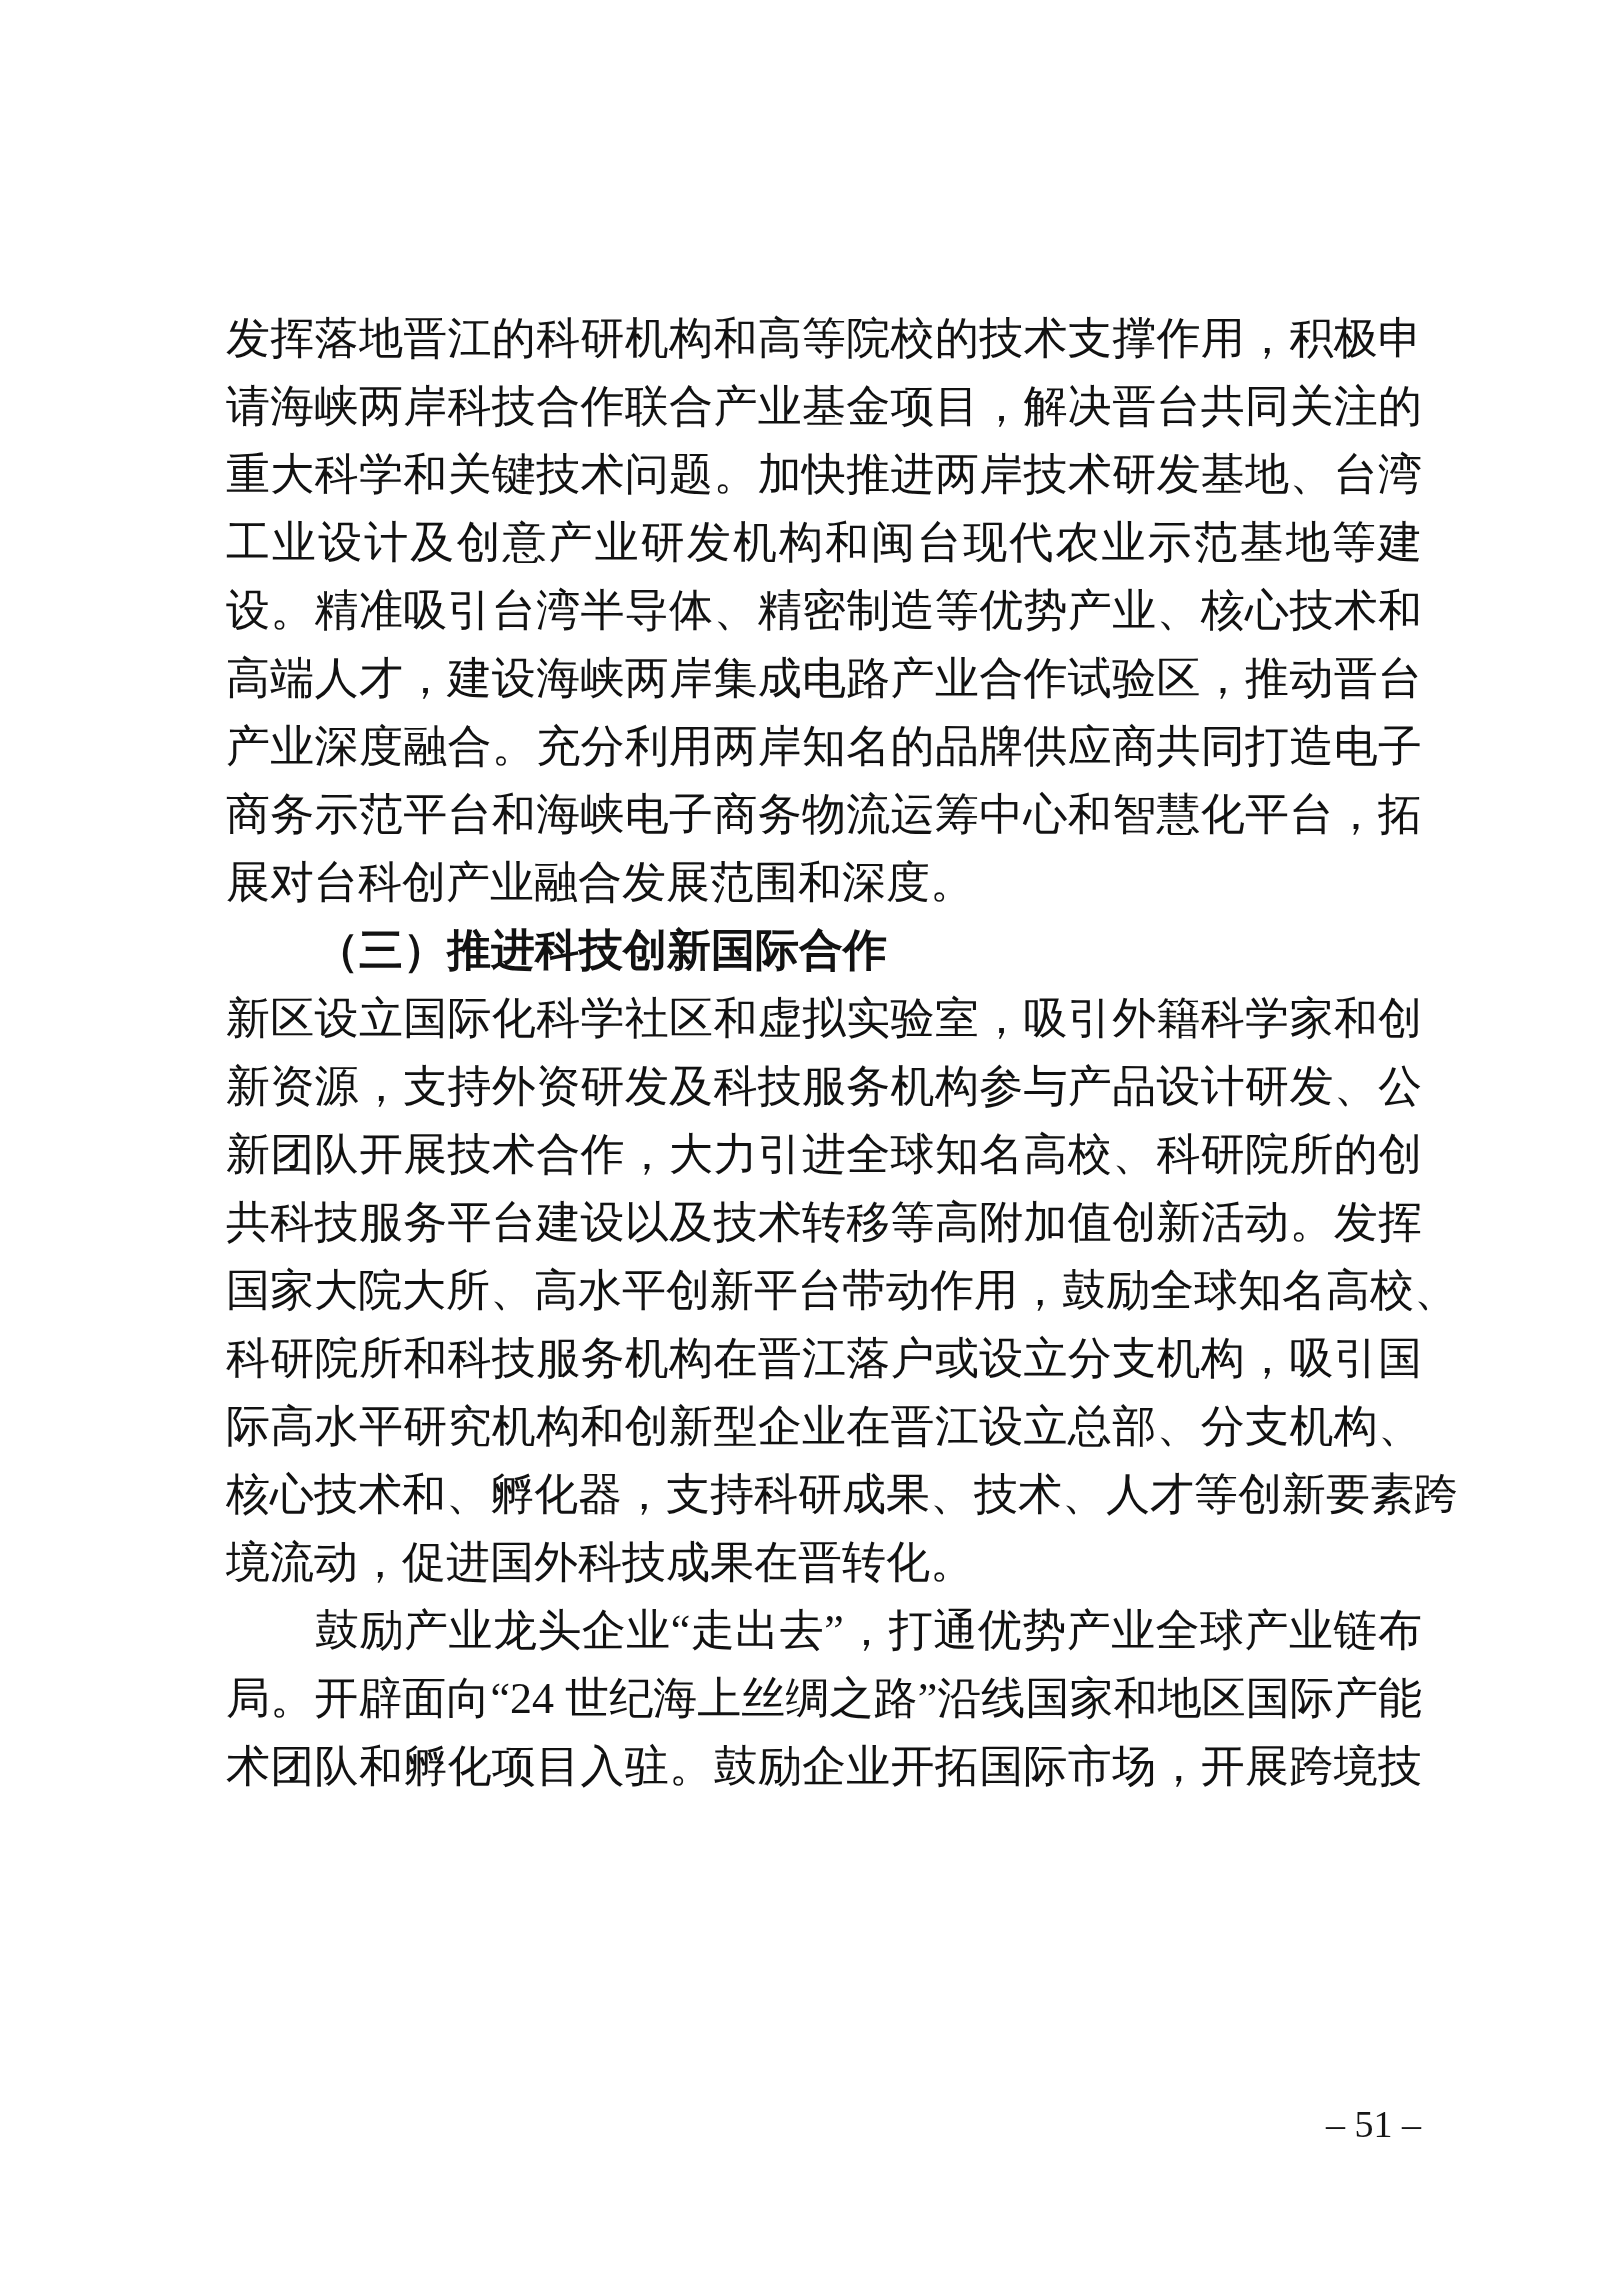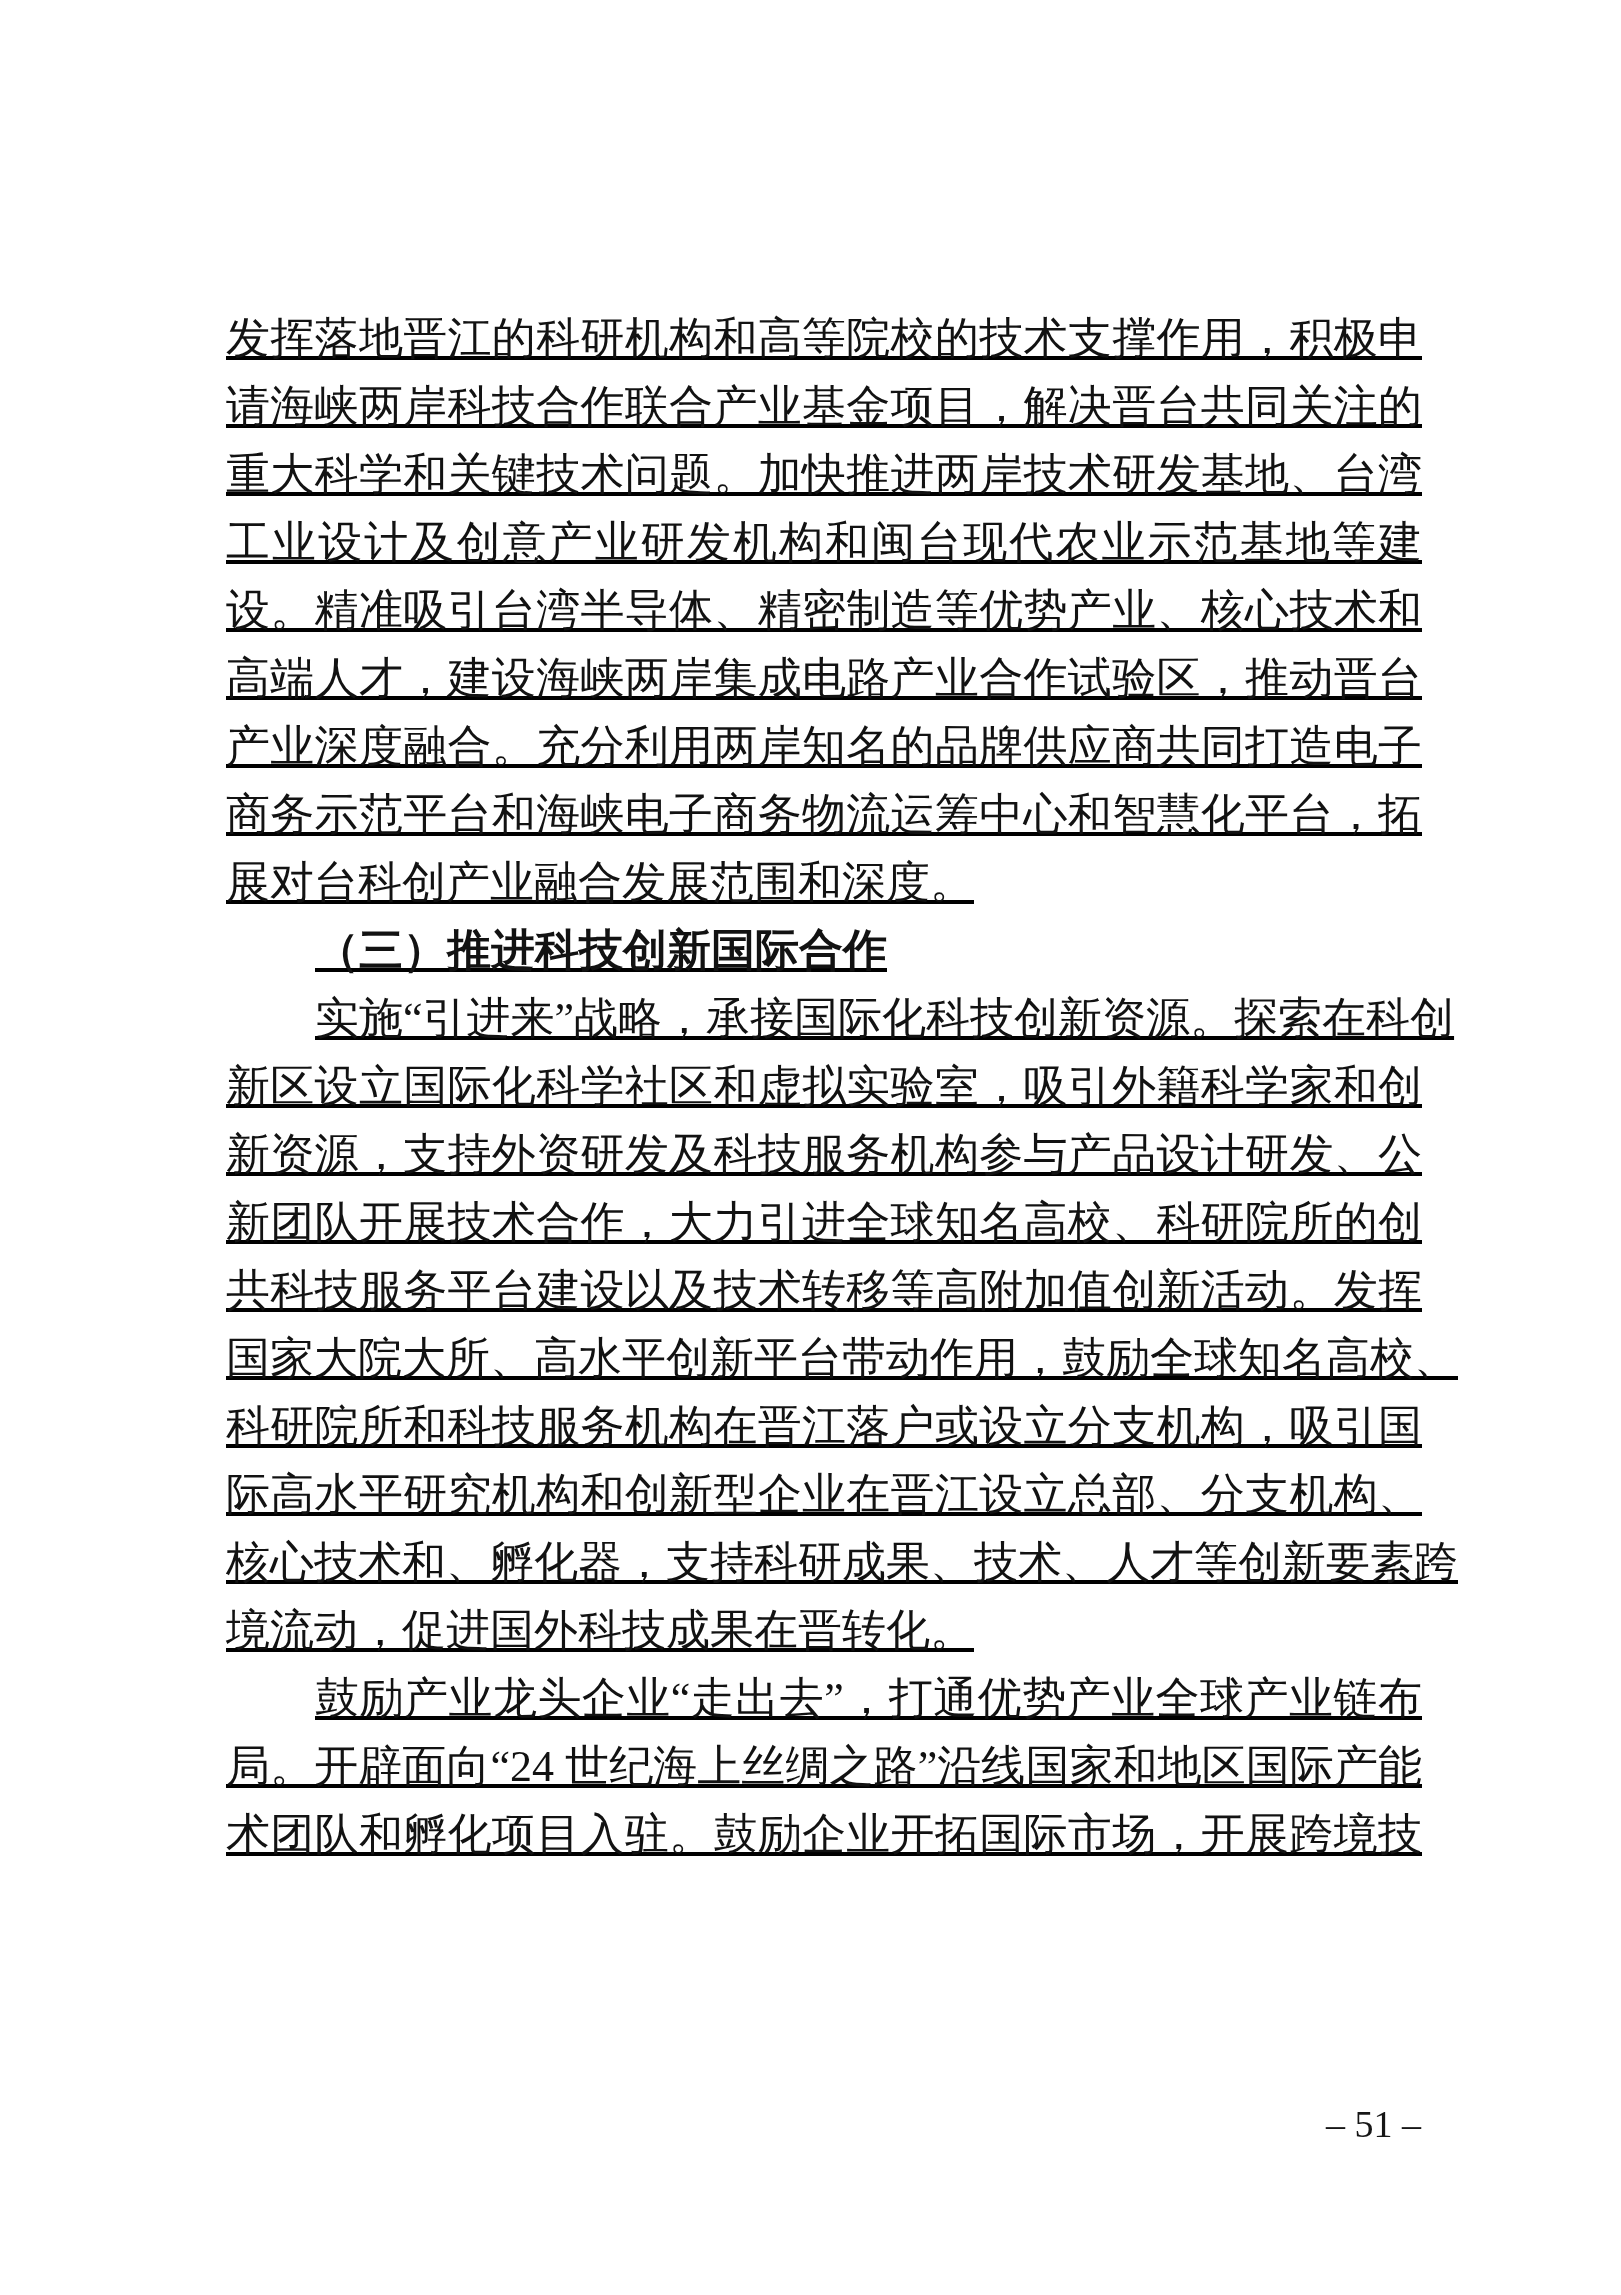--- a/index.html
+++ b/index.html
@@ -19,21 +19,20 @@
     width: 1621px;
     height: 2295px;
     background: #ffffff;
     overflow: hidden;
   }
   .text-block {
     position: absolute;
     left: 226px;
     top: 305px;
     width: 1196px;
-    text-decoration: underline;
   }
   .line {
     height: 68px;
     line-height: 68px;
     font-size: 44px;
     color: #121212;
     text-align: justify;
     text-align-last: left;
     text-justify: inter-character;
     white-space: nowrap;
@@ -67,21 +66,20 @@
       <div class="line flush">发挥落地晋江的科研机构和高等院校的技术支撑作用，积极申</div>
       <div class="line flush">请海峡两岸科技合作联合产业基金项目，解决晋台共同关注的</div>
       <div class="line flush">重大科学和关键技术问题。加快推进两岸技术研发基地、台湾</div>
       <div class="line flush">工业设计及创意产业研发机构和闽台现代农业示范基地等建</div>
       <div class="line flush">设。精准吸引台湾半导体、精密制造等优势产业、核心技术和</div>
       <div class="line flush">高端人才，建设海峡两岸集成电路产业合作试验区，推动晋台</div>
       <div class="line flush">产业深度融合。充分利用两岸知名的品牌供应商共同打造电子</div>
       <div class="line flush">商务示范平台和海峡电子商务物流运筹中心和智慧化平台，拓</div>
       <div class="line">展对台科创产业融合发展范围和深度。</div>
       <div class="line indent heading">（三）推进科技创新国际合作</div>
-      <div class="line indent flush">实施“引进来”战略，承接国际化科技创新资源。探索在科创</div>
       <div class="line flush">新区设立国际化科学社区和虚拟实验室，吸引外籍科学家和创</div>
       <div class="line flush">新资源，支持外资研发及科技服务机构参与产品设计研发、公</div>
       <div class="line flush">新团队开展技术合作，大力引进全球知名高校、科研院所的创</div>
       <div class="line flush">共科技服务平台建设以及技术转移等高附加值创新活动。发挥</div>
       <div class="line flush">国家大院大所、高水平创新平台带动作用，鼓励全球知名高校、</div>
       <div class="line flush">科研院所和科技服务机构在晋江落户或设立分支机构，吸引国</div>
       <div class="line flush">际高水平研究机构和创新型企业在晋江设立总部、分支机构、</div>
       <div class="line flush">核心技术和、孵化器，支持科研成果、技术、人才等创新要素跨</div>
       <div class="line">境流动，促进国外科技成果在晋转化。</div>
       <div class="line indent flush">鼓励产业龙头企业“走出去”，打通优势产业全球产业链布</div>

